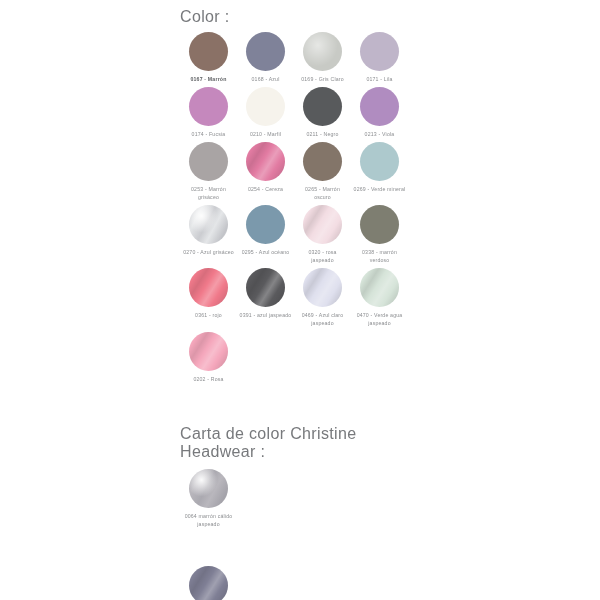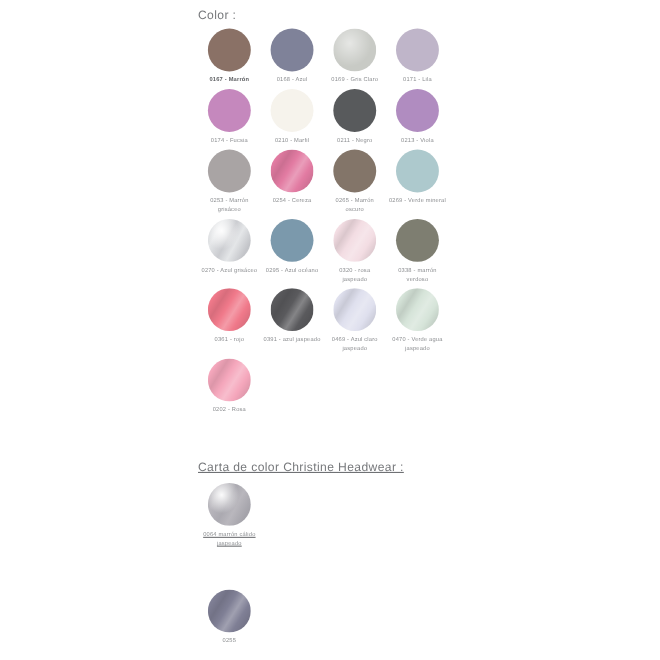--- a/index.html
+++ b/index.html
@@ -15,21 +15,21 @@
     overflow: hidden;
     position: relative;
   }
   .page {
     position: absolute;
     left: 180px;
     top: 0;
     width: 230px;
   }
   .section-title {
-    font-size: 11px;
+    font-size: 16px;
     color: #77797c;
     letter-spacing: .35px;
     font-weight: 400;
     margin: 0;
     padding: 0;
   }
   #color-section .section-title { padding-top: 8px; }
   .swatch-grid {
     display: flex;
     flex-wrap: wrap;
@@ -57,21 +57,21 @@
     text-align: center;
     color: #8c8e91;
     letter-spacing: .18px;
     width: 52px;
     word-wrap: break-word;
   }
   .swatch-cell.selected .swatch-label {
     font-weight: bold;
     color: #5d5f62;
   }
-  #carta-section { margin-top: 38px; text-decoration: underline; }
+  #carta-section { margin-top: 38px; }
   #christine-section { margin-top: 34px; }
   .group-body { margin-top: 8px; }
 </style>
 </head>
 <body>
 
 <div class="page">
 
   <div id="color-section">
     <div class="section-title">Color :</div>

